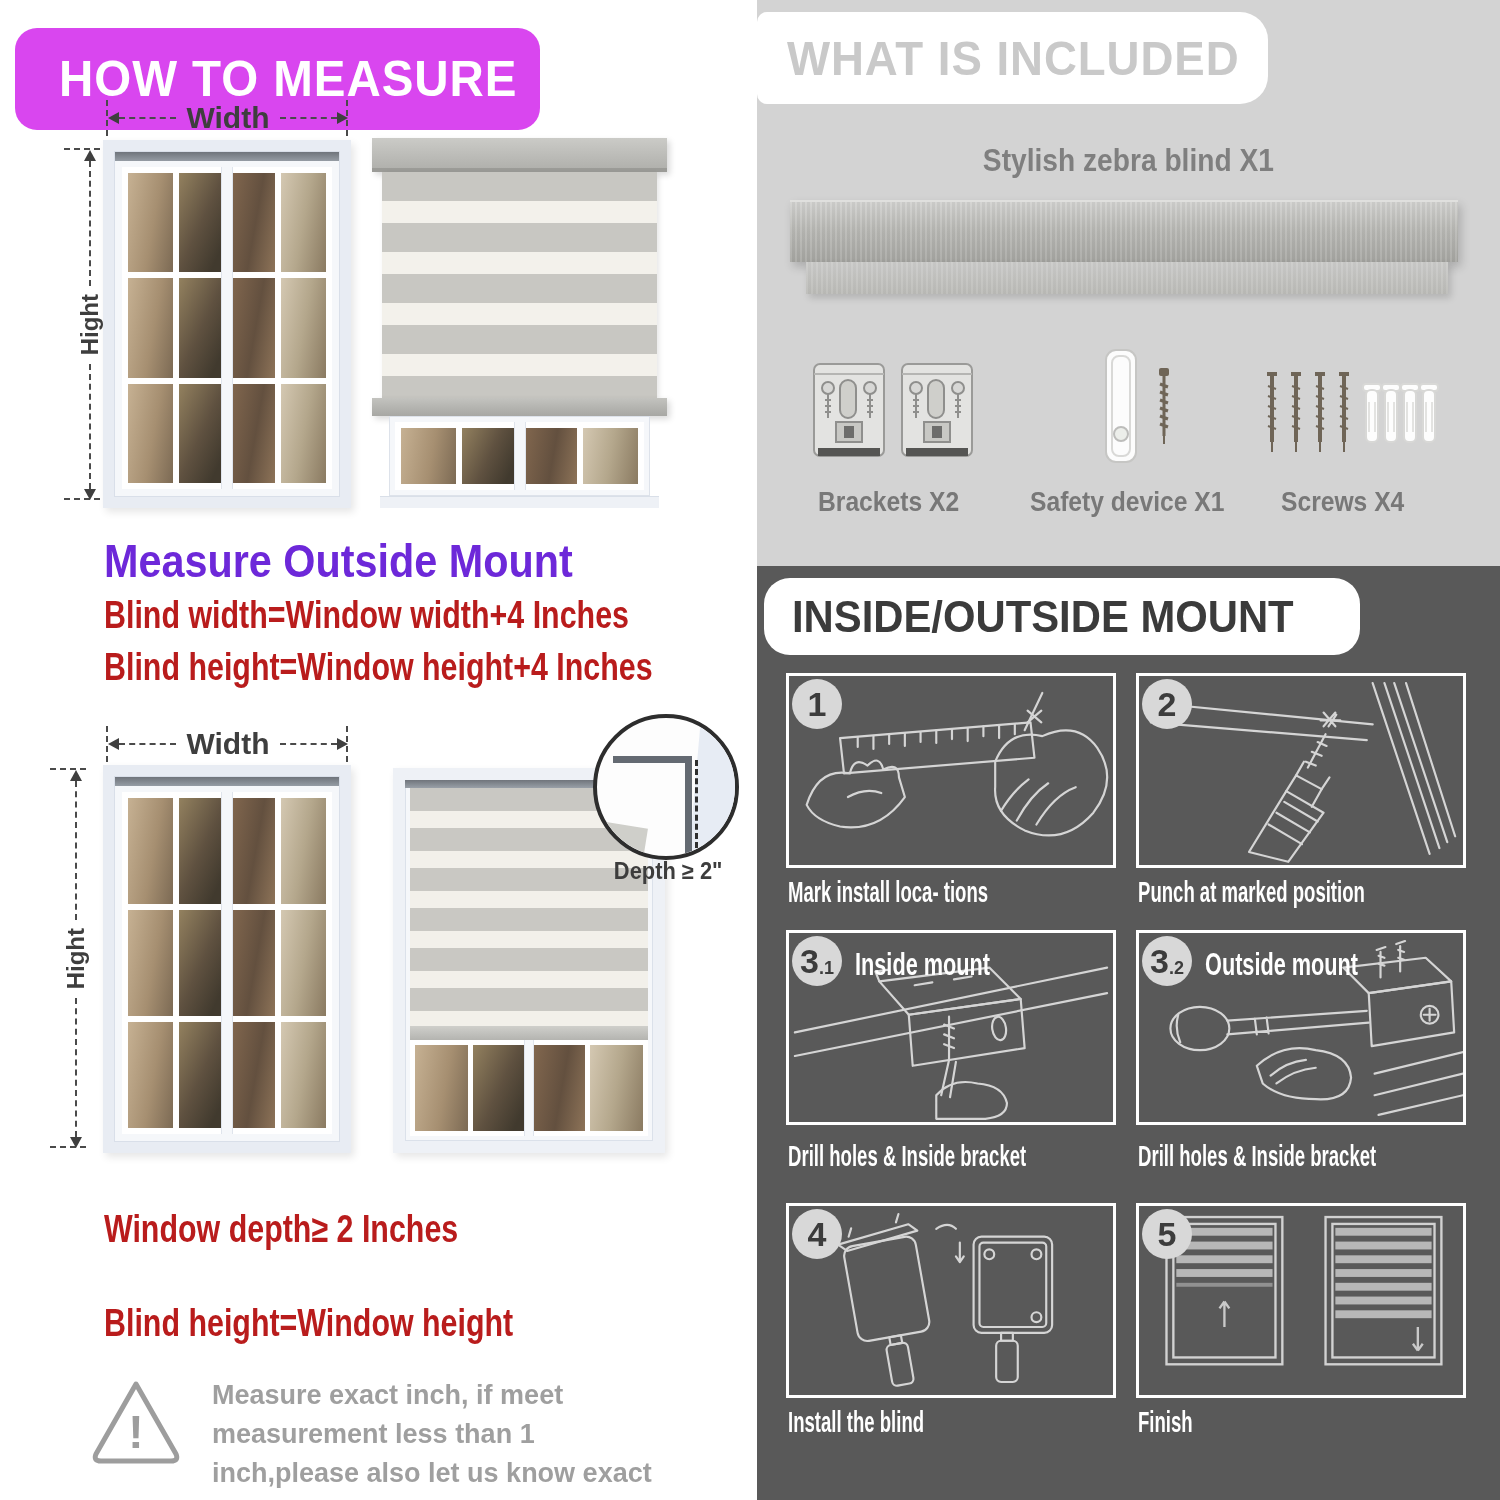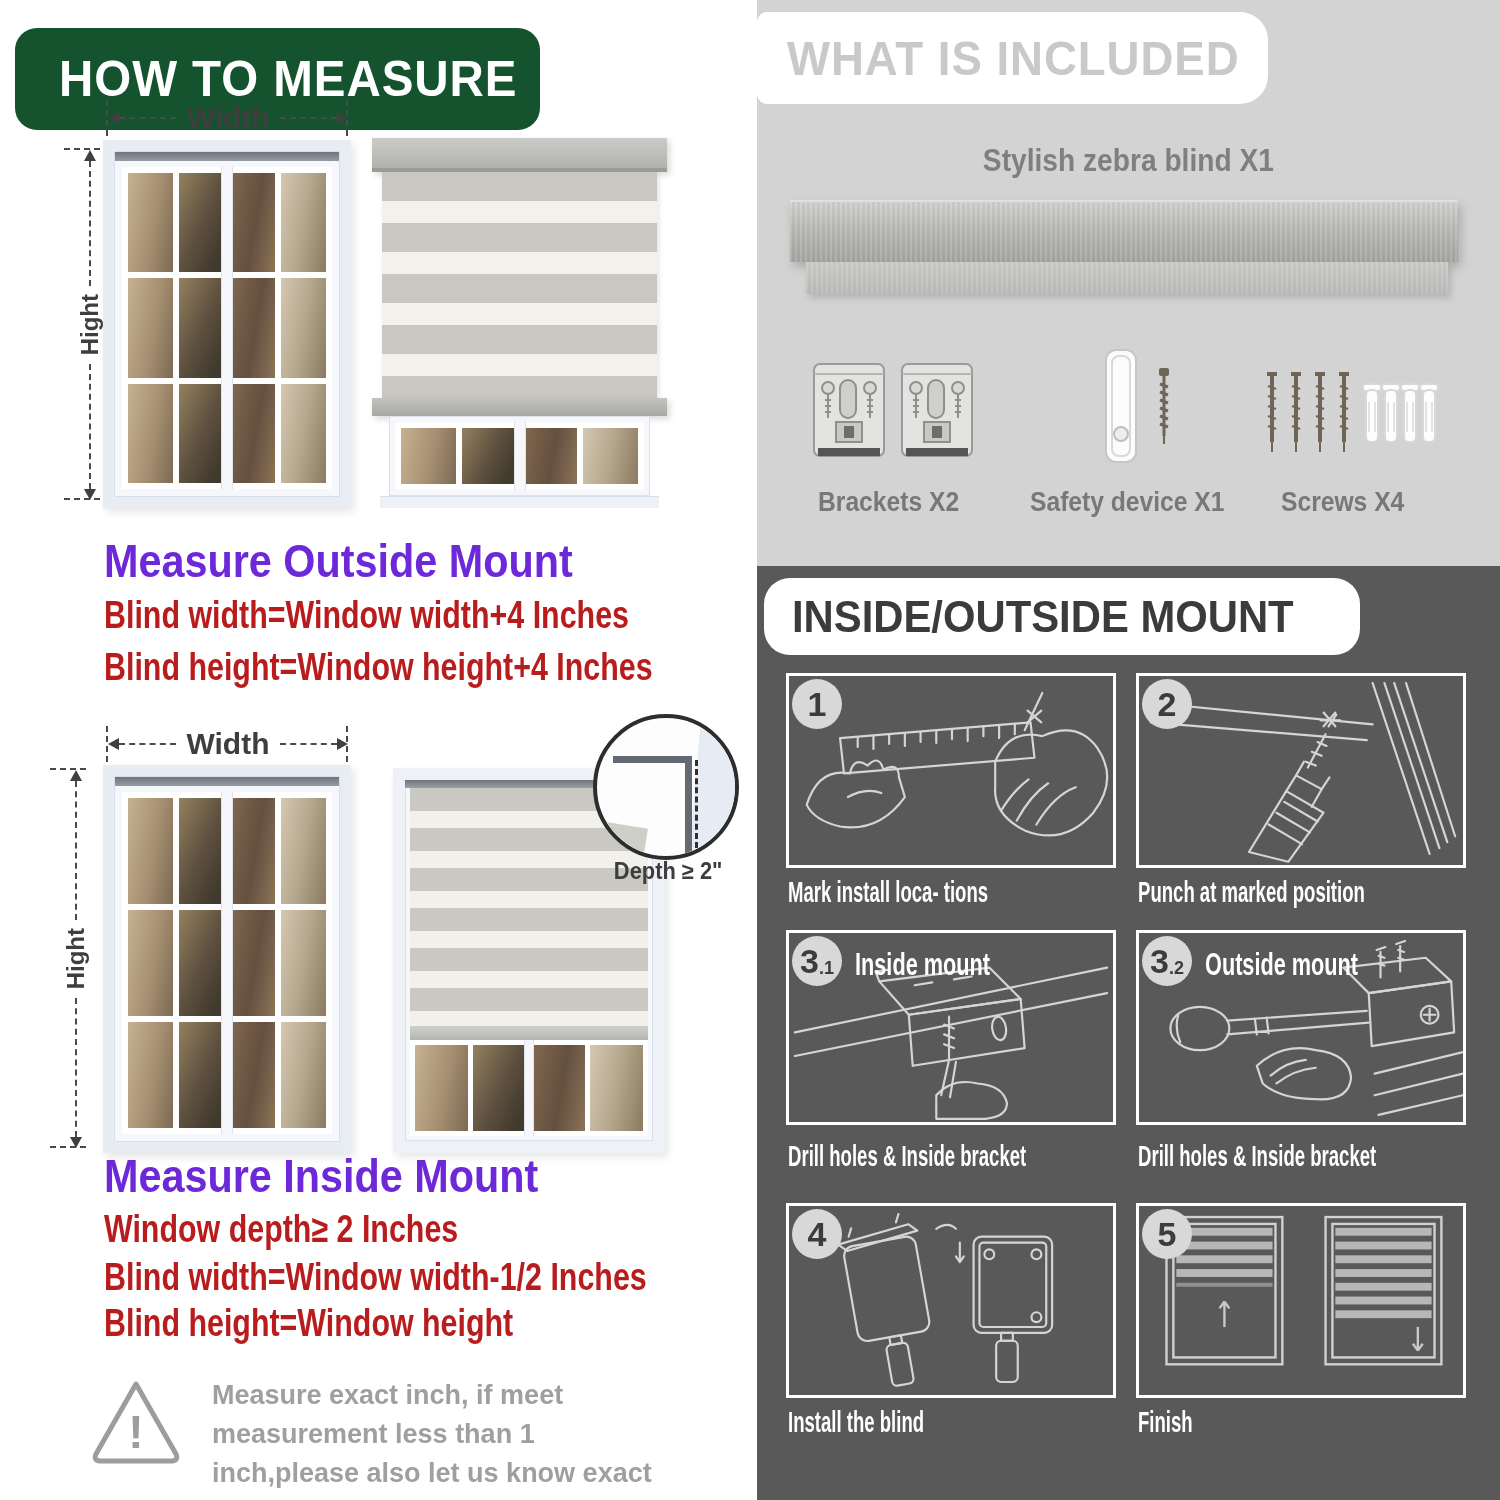--- a/index.html
+++ b/index.html
@@ -6,21 +6,21 @@
   body{width:1500px;height:1500px;font-family:"Liberation Sans",sans-serif;}
   .canvas{position:relative;width:1500px;height:1500px;overflow:hidden;background:#ffffff;}
   .abs{position:absolute;}
 
   
   .sec-light{left:757px;top:0;width:743px;height:566px;background:#d3d3d3;}
   .sec-dark{left:757px;top:566px;width:743px;height:934px;background:#595959;}
 
   
   .hbox{display:flex;align-items:center;font-weight:bold;}
-  .hbox-left{left:15px;top:28px;width:525px;height:102px;background:#14532d;border-radius:22px;
+  .hbox-left{left:15px;top:28px;width:525px;height:102px;background:#d946ef;border-radius:22px;
              color:#ffffff;font-size:50px;letter-spacing:1px;padding-left:44px;box-sizing:border-box;}
   .hbox-incl{left:757px;top:12px;width:511px;height:92px;background:#ffffff;border-radius:10px 28px 28px 10px;
              color:#c9c9c9;font-size:48px;letter-spacing:1px;padding-left:30px;box-sizing:border-box;}
   .hbox-mount{left:764px;top:578px;width:596px;height:77px;background:#ffffff;border-radius:26px;
              color:#3b3b3b;font-size:44px;padding-left:28px;box-sizing:border-box;}
 
   
   .cx{display:inline-block;white-space:nowrap;transform-origin:left center;}
   .cx95{transform:scaleX(0.95);}
   .cx88{transform:scaleX(0.88);}
@@ -248,28 +248,22 @@
   <div class="abs mag">
     <div class="mag-band"></div>
     <div class="mag-corner"></div>
     <div class="mag-dash"></div>
     <div class="mag-shade"></div>
   </div>
   <div class="abs depth-lbl">
     <span class="cx cxc cx95">Depth ≥ 2"</span>
   </div>
 
-  <div class="abs h2" style="left:104px;top:1148px;">
-    <span class="cx cx88">Measure Inside Mount</span>
-  </div>
   <div class="abs gline" style="left:104px;top:1208px;">
     <span class="cx cx80">Window depth≥ 2 Inches</span>
-  </div>
-  <div class="abs gline" style="left:104px;top:1256px;">
-    <span class="cx cx80">Blind width=Window width-1/2 Inches</span>
   </div>
   <div class="abs gline" style="left:104px;top:1302px;">
     <span class="cx cx80">Blind height=Window height</span>
   </div>
 
   <svg class="abs" style="left:88px;top:1376px;" width="96" height="92" viewBox="0 0 96 92">
     <path d="M48 8 L88 78 Q91 85 83 85 L13 85 Q5 85 8 78 Z" fill="none" stroke="#9d9d9d" stroke-width="5" stroke-linejoin="round"></path>
     <text x="48" y="72" text-anchor="middle" font-size="46" font-weight="bold" fill="#9d9d9d" font-family="Liberation Sans, sans-serif">!</text>
   </svg>
   <div class="abs warn-text" style="left:212px;top:1376px;">Measure exact inch, if meet measurement less than 1 inch,please also let us know exact measurement, please do not leave it</div>

